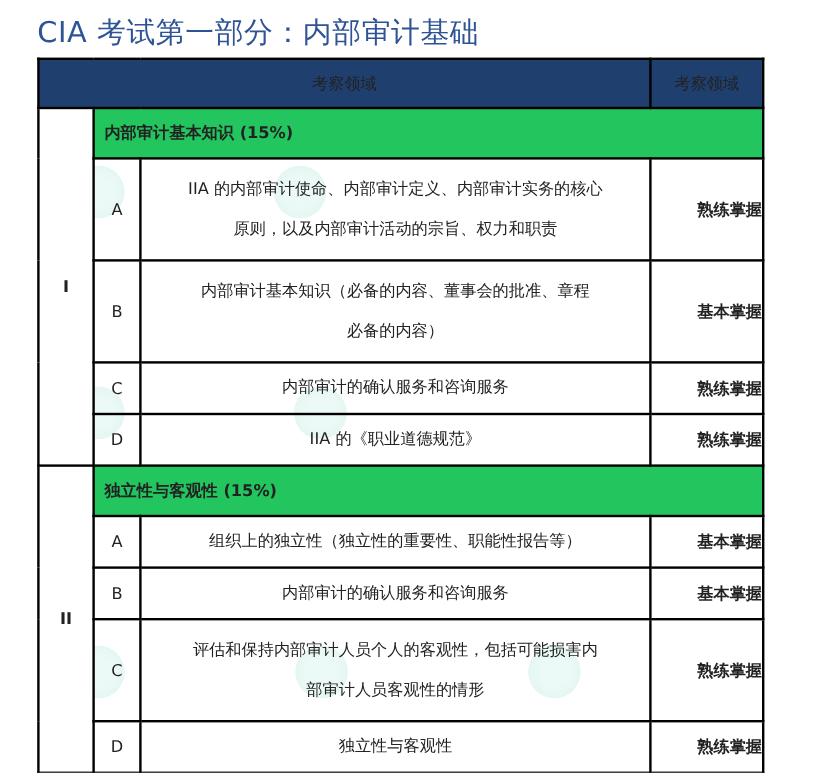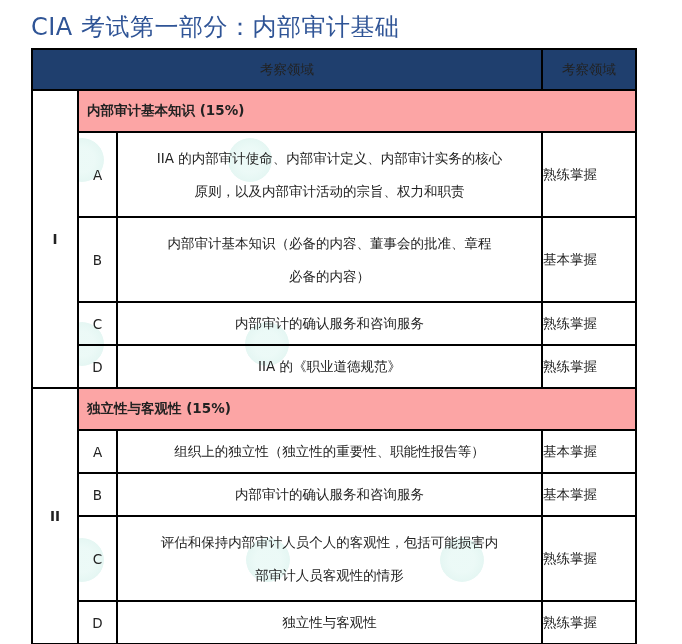--- a/index.html
+++ b/index.html
@@ -27,29 +27,29 @@
   }
   th.hdr {
     background: #1f3f6e; color: #ffffff; font-weight: normal;
     height: 39px; font-size: 14px; text-align: center;
   }
   td.sec {
     text-align: center; font-weight: bold; font-size: 13px; color: #222;
     background: #fff;
   }
   td.grp {
-    background: #fca5a5; font-weight: bold; height: 40px;
+    background: #22c55e; font-weight: bold; height: 40px;
     padding-left: 8px !important; font-size: 13.5px; color: #1a1a1a;
   }
   td.letter { text-align: center; font-size: 13px; color: #222; }
   td.desc {
     padding: 0 10px !important; line-height: 33px; font-size: 14px; color: #333; text-align: center;
   }
   td.level {
-    text-align: left; font-weight: normal; font-size: 14px; color: #1a1a1a;
+    text-align: right; font-weight: bold; font-size: 14px; color: #1a1a1a;
   }
   tr.r1 td { height: 41px; }
   tr.r2 td { height: 83px; }
 </style>
 </head>
 <body>
 
 <div class="title">CIA 考试第一部分：内部审计基础</div>
 
 <div class="wm" style="left:60px;top:138px;"></div>

